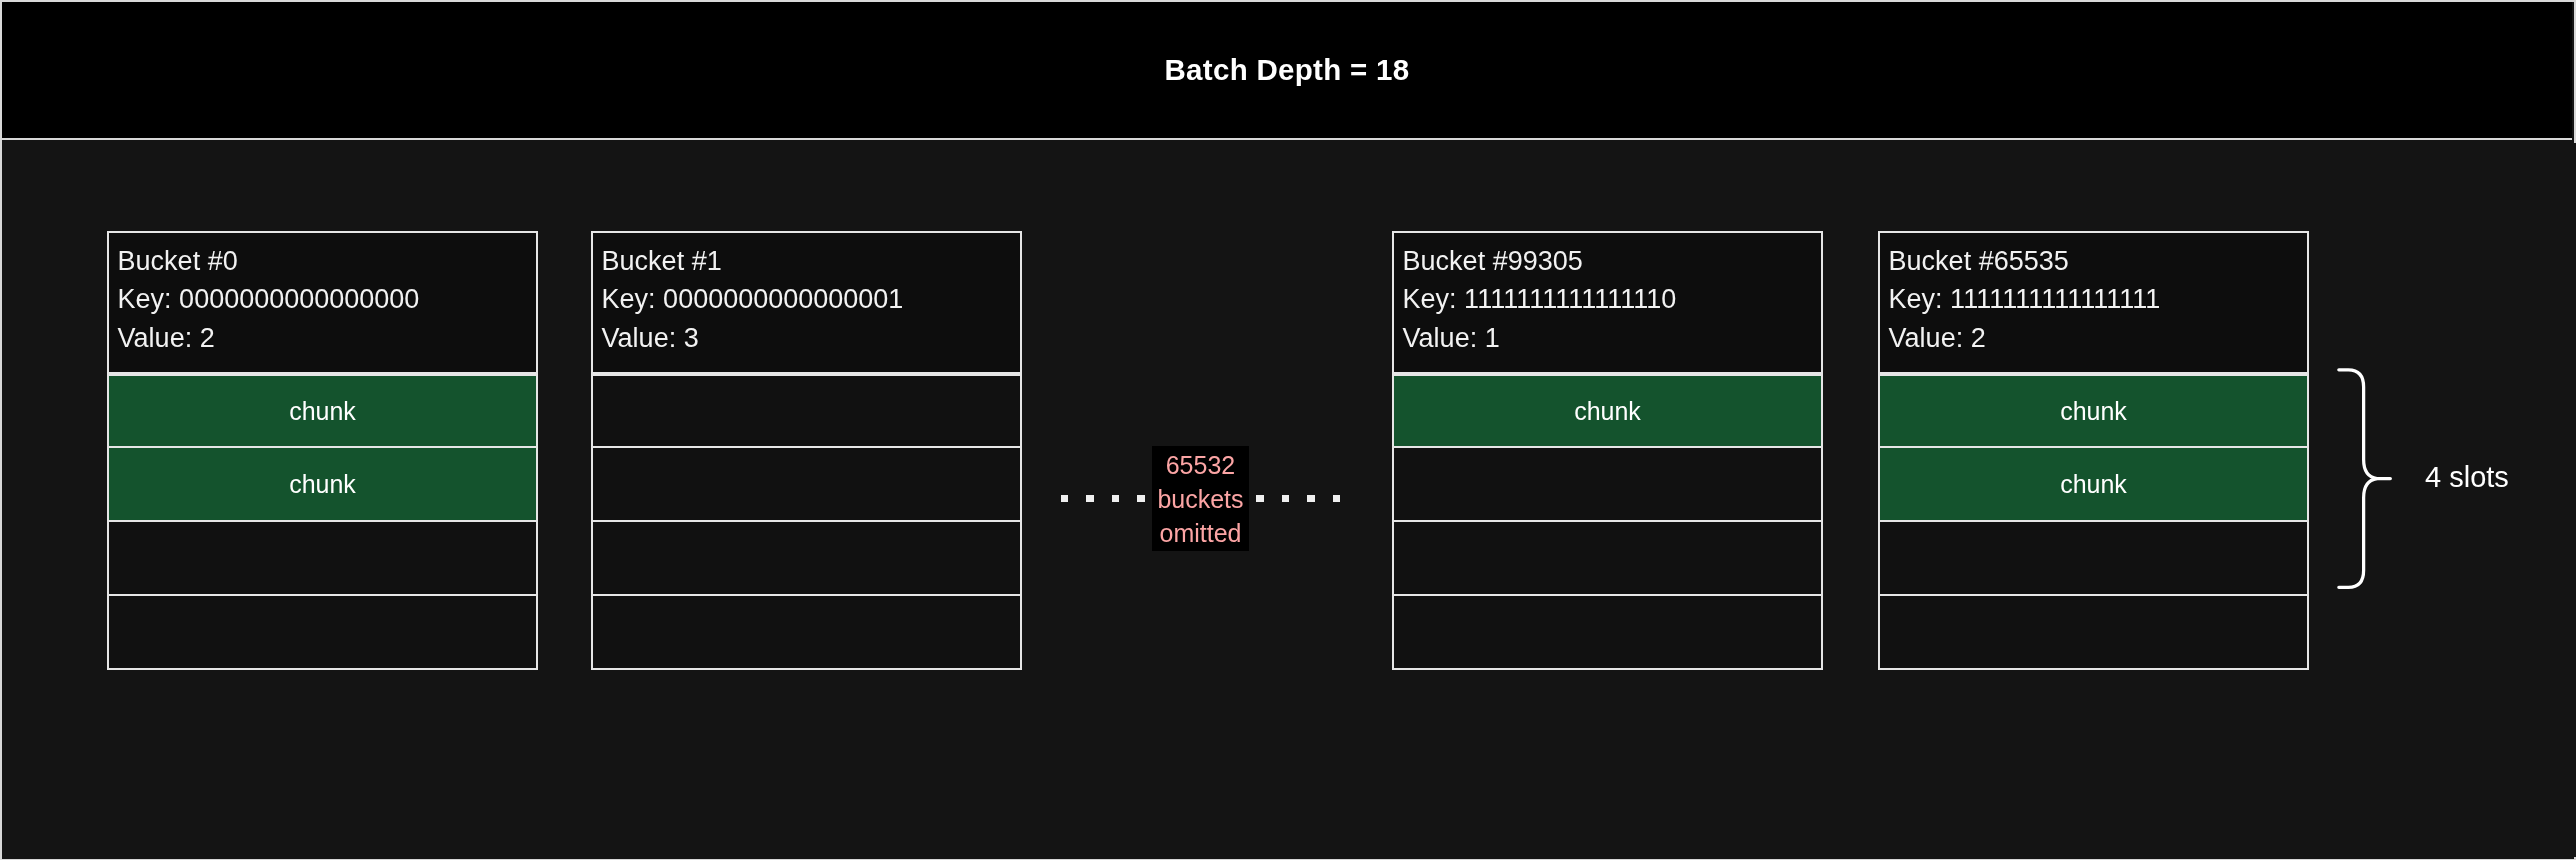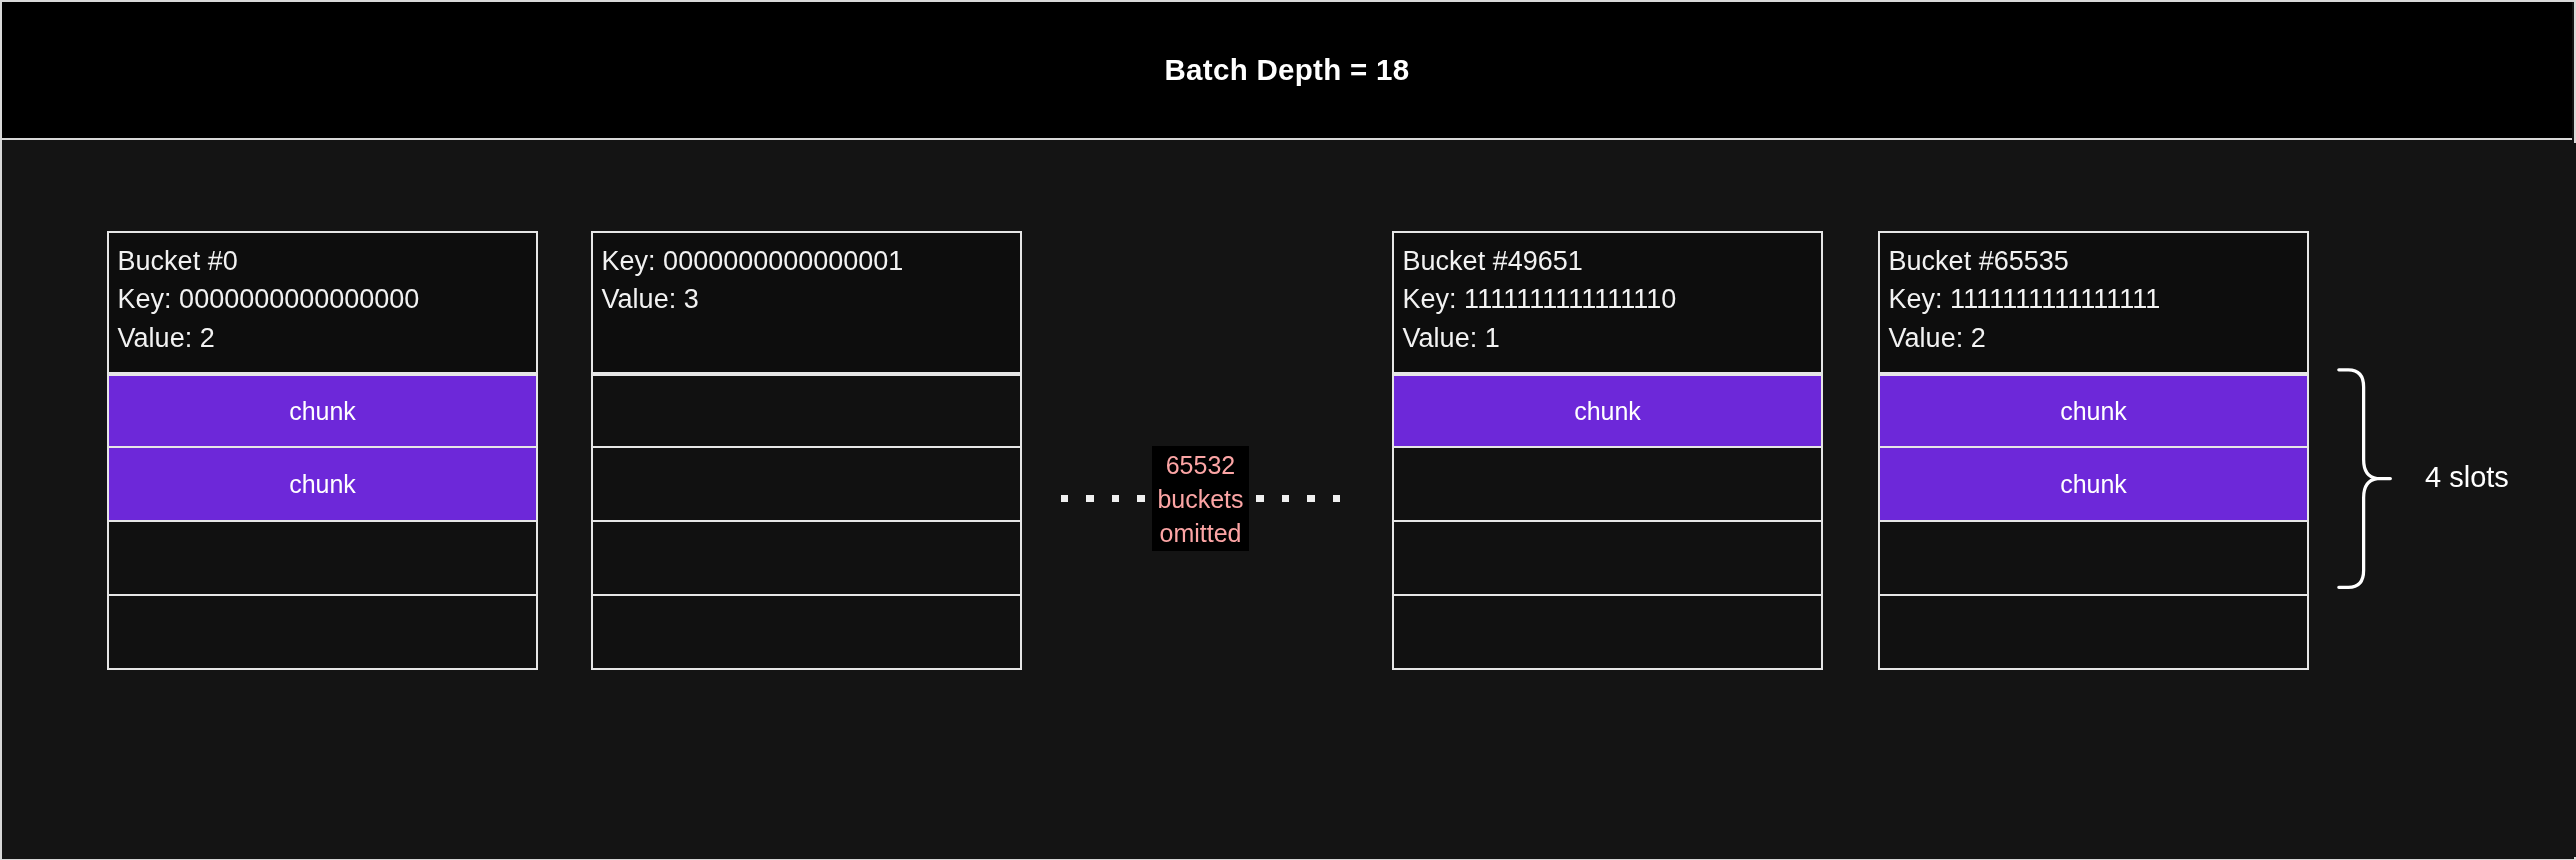--- a/index.html
+++ b/index.html
@@ -90,21 +90,21 @@
     border-top-width: 0;
     background: #111111;
     display: flex;
     align-items: center;
     justify-content: center;
   }
   .slot:first-child {
     border-top-width: 2.9px;
   }
   .slot.filled {
-    background: #6d28d9;
+    background: #14532d;
   }
   .slot-label {
     color: #ffffff;
     font-size: 25px;
     white-space: pre;
   }
 
   
   .omission {
     position: absolute;
@@ -188,20 +188,21 @@
           
         </div>
         <div class="slot empty">
           
         </div>
       </div>
     </div>
 
     <div class="bucket" style="left:572px;">
       <div class="bucket-head">
+        <div class="line">Bucket #1</div>
         <div class="line">Key: 0000000000000001</div>
         <div class="line">Value: 3</div>
       </div>
       <div class="slots">
         <div class="slot empty">
           
         </div>
         <div class="slot empty">
           
         </div>
@@ -225,21 +226,21 @@
       <div class="dots">
         <span class="dot"></span>
         <span class="dot"></span>
         <span class="dot"></span>
         <span class="dot"></span>
       </div>
     </div>
 
     <div class="bucket" style="left:1373px;">
       <div class="bucket-head">
-        <div class="line">Bucket #49651</div>
+        <div class="line">Bucket #99305</div>
         <div class="line">Key: 1111111111111110</div>
         <div class="line">Value: 1</div>
       </div>
       <div class="slots">
         <div class="slot filled">
           <span class="slot-label">chunk</span>
         </div>
         <div class="slot empty">
           
         </div>

